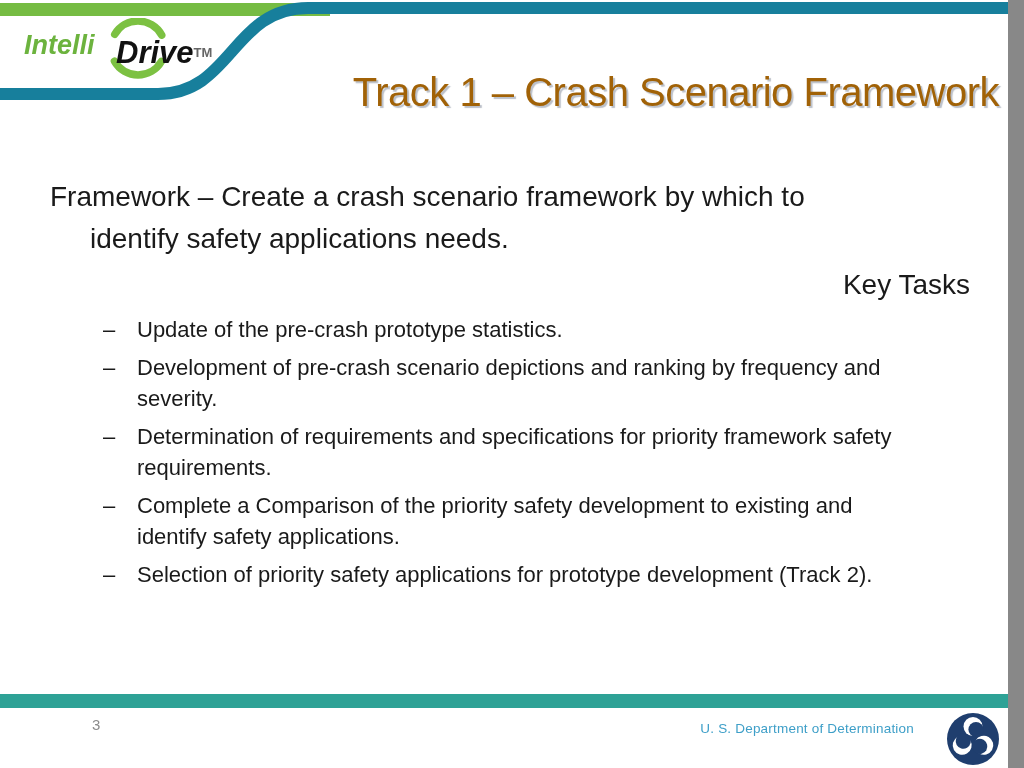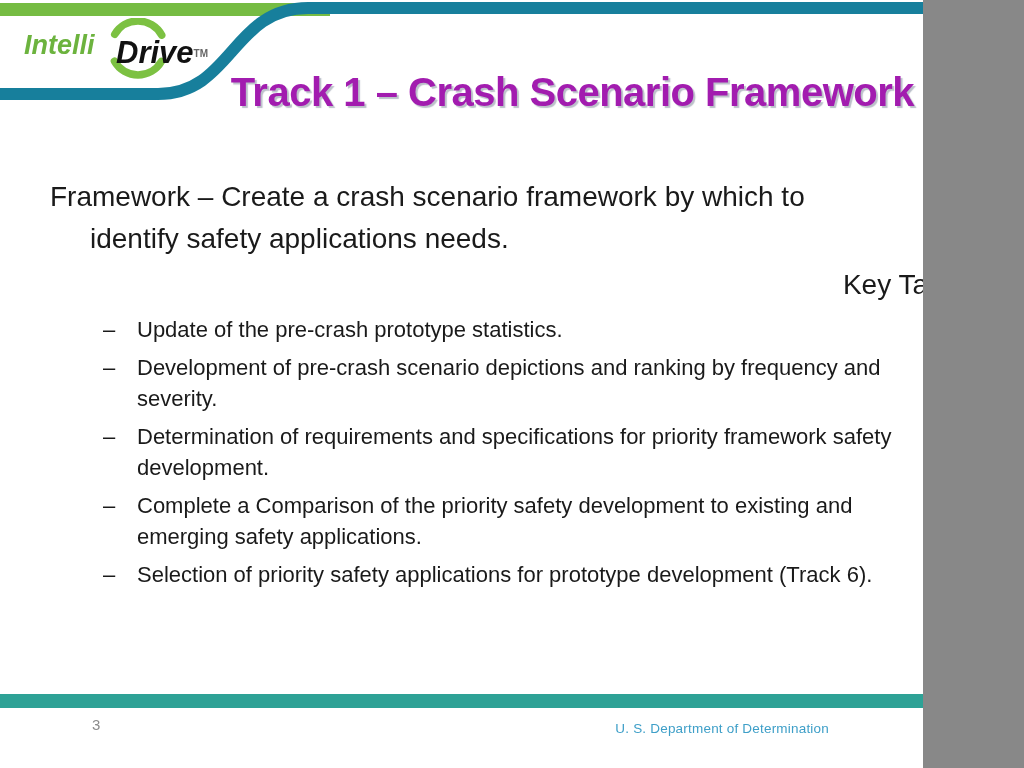--- a/index.html
+++ b/index.html
@@ -1,35 +1,35 @@
 <!DOCTYPE html>
 <html><head>
 <meta charset="utf-8">
 <style>
   html,body{margin:0;padding:0;background:#888;}
   .slide{
-    position:relative; width:923px; height:768px; background:#ffffff;
+    position:relative; width:1008px; height:768px; background:#ffffff;
     overflow:hidden; font-family:"Liberation Sans", sans-serif;
   }
   
   .header-art{position:absolute; top:0; left:0; width:1024px; height:130px;}
   .logo{position:absolute; left:22px; top:18px; width:200px; height:80px;}
   .logo-arcs{position:absolute; left:0; top:0;}
   .logo-intelli{
     position:absolute; left:2px; top:12px; font-size:27px; font-weight:700;
     font-style:italic; color:#6CB33E; letter-spacing:0;
   }
   .logo-drive{
     position:absolute; left:94px; top:17px; font-size:31px; font-weight:700;
     font-style:italic; color:#111111;
   }
-  .logo-tm{font-size:10px; font-style:normal; color:#666; vertical-align:6px; letter-spacing:0;}
+  .logo-tm{font-size:13px; font-style:normal; color:#666; vertical-align:6px; letter-spacing:0;}
   .slide-title{
     position:absolute; top:70px; right:9px; white-space:nowrap;
-    font-size:40px; font-weight:700; color:#a21caf; letter-spacing:-0.5px;
+    font-size:40px; font-weight:400; color:#a16207; letter-spacing:-0.5px;
     text-shadow:2px 2px 1px rgba(105,115,135,0.45);
   }
   
   .content{position:absolute; left:50px; top:176px; width:920px; color:#1a1a1a;}
   .objective{font-size:28px; line-height:42px;}
   .objective .line2{margin-left:40px;}
   .key-tasks{font-size:28px; line-height:42px; margin-top:4px;text-align:right;}
   ul.tasks{list-style:none; margin:8px 0 0 0; padding:0 0 0 53px;}
   ul.tasks li{
     position:relative; padding-left:34px; font-size:22px; line-height:31px;
@@ -79,30 +79,30 @@
         <div>Update of the pre-crash prototype statistics.</div>
       </li>
       <li>
         <span class="marker">–</span>
         <div>Development of pre-crash scenario depictions and ranking by frequency and</div>
         <div>severity.</div>
       </li>
       <li>
         <span class="marker">–</span>
         <div>Determination of requirements and specifications for priority framework safety</div>
-        <div>development.</div>
+        <div>requirements.</div>
       </li>
       <li>
         <span class="marker">–</span>
         <div>Complete a Comparison of the priority safety development to existing and</div>
-        <div>emerging safety applications.</div>
+        <div>identify safety applications.</div>
       </li>
       <li>
         <span class="marker">–</span>
-        <div>Selection of priority safety applications for prototype development (Track 6).</div>
+        <div>Selection of priority safety applications for prototype development (Track 2).</div>
       </li>
     </ul>
   </div>
 
   <div class="footer-bar"></div>
   <div class="page-number">3</div>
   <div class="dept-label">U. S. Department of Determination</div>
 
   <svg class="dot-logo" width="54" height="54" viewBox="0 0 54 54" aria-hidden="true">
     <circle cx="27" cy="27" r="26" fill="#1F3E6E"></circle>

